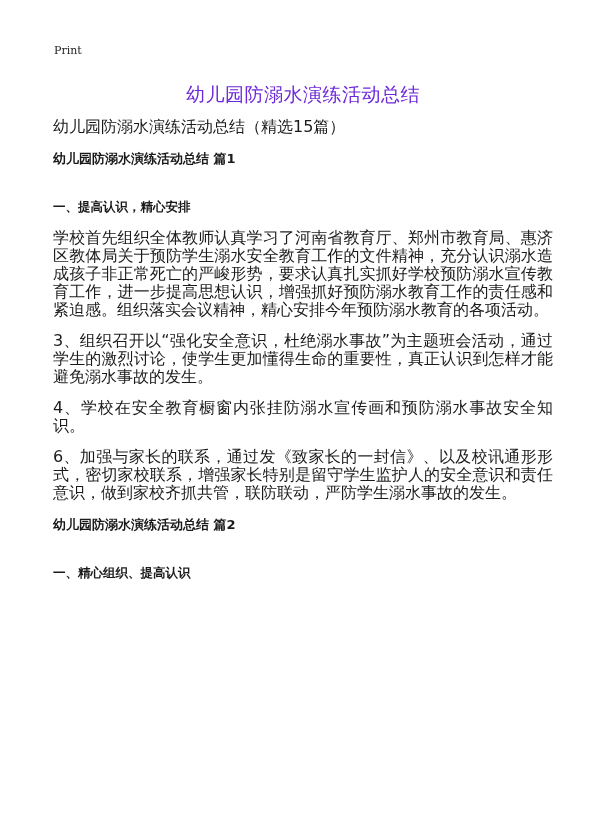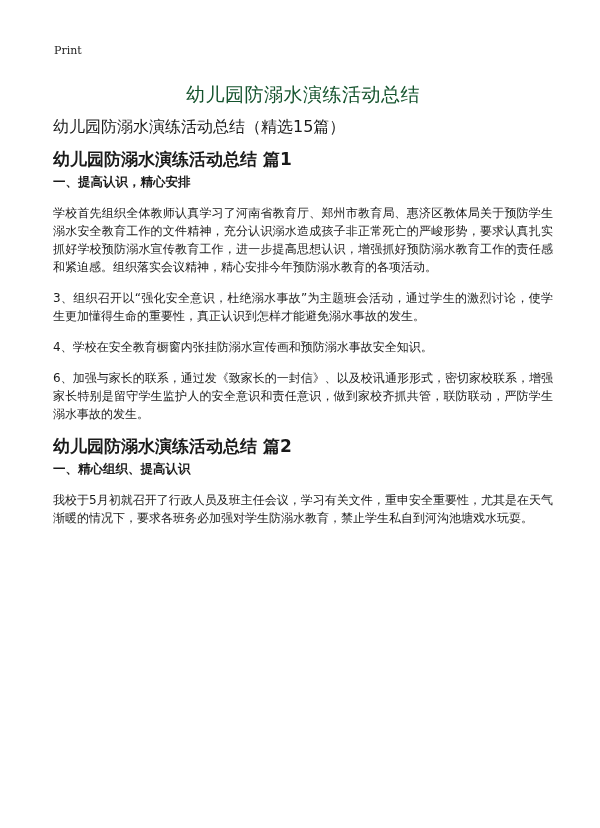--- a/index.html
+++ b/index.html
@@ -11,39 +11,38 @@
     }
     .print-link {
       position: absolute; left: 54px; top: 44px;
       font-family: "DejaVu Serif", serif; font-size: 11px; color: #222;
       text-decoration: none;
       text-align: center;
     }
     .doc { position: absolute; left: 53px; top: 76px; width: 500px; }
     .title {
       text-align: center; font-size: 19px; font-weight: normal; margin: 0;
-      height: 36px; line-height: 36px; color: #14532d; letter-spacing: 0.5px;
+      height: 36px; line-height: 36px; color: #6d28d9; letter-spacing: 0.5px;
     }
     .subtitle { font-size: 16px; margin: 6px 0 0 0; line-height: 18px; }
-    .section-title { font-size: 17px; font-weight: bold; margin: 14px 0 0 0; line-height: 18px; }
-    .heading { font-size: 12.5px; font-weight: bold; margin: 5px 0 0 0; line-height: 18px; }
-    .para { font-size: 12px; margin: 13px 0 0 0; line-height: 18px; text-align: justify; }
+    .section-title { font-size: 13px; font-weight: bold; margin: 14px 0 0 0; line-height: 18px; }
+    .heading { font-size: 12.5px; font-weight: bold; margin: 30px 0 0 0; line-height: 18px; }
+    .para { font-size: 16px; margin: 13px 0 0 0; line-height: 18px; text-align: justify; }
   </style>
 </head>
 <body>
 
 <a class="print-link" href="#">Print</a>
 
 <div class="doc">
   <h1 class="title">幼儿园防溺水演练活动总结</h1>
   <p class="subtitle">幼儿园防溺水演练活动总结（精选15篇）</p>
 
   <p class="section-title">幼儿园防溺水演练活动总结 篇1</p>
   <p class="heading">一、提高认识，精心安排</p>
   <p class="para">学校首先组织全体教师认真学习了河南省教育厅、郑州市教育局、惠济区教体局关于预防学生溺水安全教育工作的文件精神，充分认识溺水造成孩子非正常死亡的严峻形势，要求认真扎实抓好学校预防溺水宣传教育工作，进一步提高思想认识，增强抓好预防溺水教育工作的责任感和紧迫感。组织落实会议精神，精心安排今年预防溺水教育的各项活动。</p>
   <p class="para">3、组织召开以“强化安全意识，杜绝溺水事故”为主题班会活动，通过学生的激烈讨论，使学生更加懂得生命的重要性，真正认识到怎样才能避免溺水事故的发生。</p>
   <p class="para">4、学校在安全教育橱窗内张挂防溺水宣传画和预防溺水事故安全知识。</p>
   <p class="para">6、加强与家长的联系，通过发《致家长的一封信》、以及校讯通形形式，密切家校联系，增强家长特别是留守学生监护人的安全意识和责任意识，做到家校齐抓共管，联防联动，严防学生溺水事故的发生。</p>
 
   <p class="section-title">幼儿园防溺水演练活动总结 篇2</p>
   <p class="heading">一、精心组织、提高认识</p>
-  <p class="para">我校于5月初就召开了行政人员及班主任会议，学习有关文件，重申安全重要性，尤其是在天气渐暖的情况下，要求各班务必加强对学生防溺水教育，禁止学生私自到河沟池塘戏水玩耍。</p>
 </div>
 
 </body></html>

